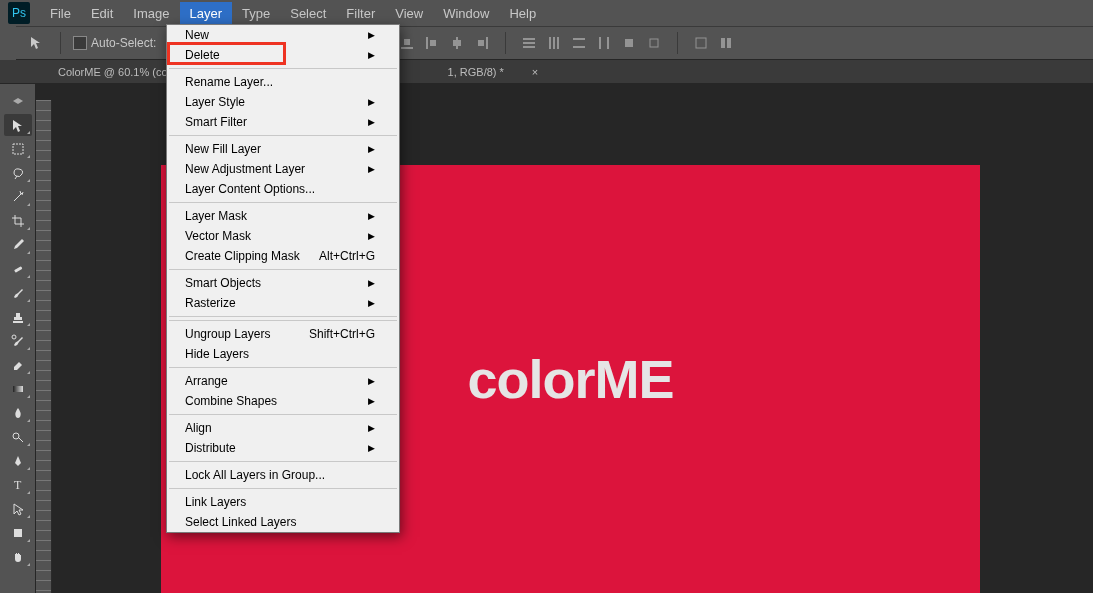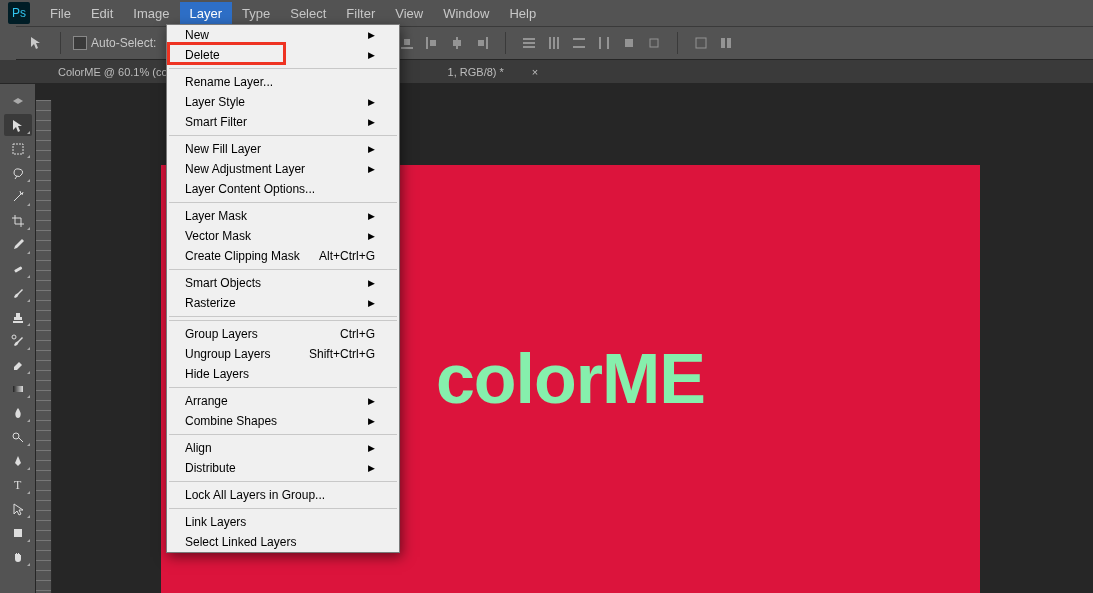--- a/index.html
+++ b/index.html
@@ -13,21 +13,21 @@
 .checkbox { width:14px; height:14px; border:1px solid #888; background:#3a3a3a; display:inline-block; margin-right:4px; vertical-align:middle; }
 .divider-v { width:1px; height:22px; background:#3a3a3a; margin:0 4px; }
 .align-group { display:flex; gap:3px; }
 .align-btn { width:22px; height:22px; border:1px solid transparent; display:flex; align-items:center; justify-content:center; opacity:.75; }
 .tab-bar { height:24px; background:#3a3a3a; border-bottom:1px solid #262626; display:flex; align-items:center; padding-left:48px; font-size:11px; color:#bdbdbd;gap:20px; }
 .tab { padding:4px 10px; display:flex; align-items:center; gap:6px; background:#3a3a3a; }
 .workspace { position:absolute; top:84px; left:36px; right:0; bottom:0; background:#262626; }
 .ruler-h { position:absolute; top:84px; left:36px; right:0; height:16px; background:#535353; border-bottom:1px solid #2a2a2a; background-image:repeating-linear-gradient(to right,#777 0,#777 1px,transparent 1px,transparent 10px); }
 .ruler-v { position:absolute; top:100px; left:36px; bottom:0; width:16px; background:#535353; border-right:1px solid #2a2a2a; background-image:repeating-linear-gradient(to bottom,#777 0,#777 1px,transparent 1px,transparent 10px); }
 .canvas { position:absolute; top:165px; left:161px; width:819px; height:428px; background:#dc143c; display:flex; align-items:center; justify-content:center; }
-.canvas-text { font-family:Arial,sans-serif; color:#86efac; font-weight:800; font-size:70px; letter-spacing:-1px; }
+.canvas-text { font-family:Arial,sans-serif; color:#e5e5e5; font-weight:800; font-size:54px; letter-spacing:-1px; }
 .canvas-text .lo { text-transform:lowercase; }
 .canvas-text .up { text-transform:uppercase; }
 .tool-panel { position:absolute; top:84px; left:0; bottom:0; width:36px; background:#535353; border-right:1px solid #262626; display:flex; flex-direction:column; align-items:center; padding-top:6px; gap:2px; }
 .tool-btn { width:28px; height:22px; display:flex; align-items:center; justify-content:center; color:#ddd; border-radius:2px; }
 .tool-btn.sel { background:#3a3a3a; }
 .tool-dot { position:absolute; right:2px; bottom:2px; width:0; height:0; border-left:3px solid transparent; border-bottom:3px solid #aaa; }
 .dropdown { position:absolute; top:24px; left:166px; width:234px; background:#f0f0f0; color:#000; box-shadow:2px 4px 12px rgba(0,0,0,.5); font-size:12px; z-index:100; border:1px solid #7a7a7a; }
 .dd-item { padding:4px 24px 4px 18px; display:flex; justify-content:space-between; align-items:center; position:relative; height:20px; }
 .dd-item.disabled { color:#000000; }
 .dd-item.highlight { background:#2e6fc7; color:#fff; }
@@ -380,24 +380,20 @@
     <div class="dd-item">
       <span>Smart Objects</span>
       <span class="dd-arrow">▶</span>
     </div>
     <div class="dd-item">
       <span>Rasterize</span>
       <span class="dd-arrow">▶</span>
     </div>
     <div class="dd-sep"></div>
     <div class="dd-sep"></div>
-    <div class="dd-item">
-      <span>Group Layers</span>
-      <span>Ctrl+G</span>
-    </div>
     <div class="dd-item disabled">
       <span>Ungroup Layers</span>
       <span>Shift+Ctrl+G</span>
     </div>
     <div class="dd-item">
       <span>Hide Layers</span>
     </div>
     <div class="dd-sep"></div>
     <div class="dd-item">
       <span>Arrange</span>

